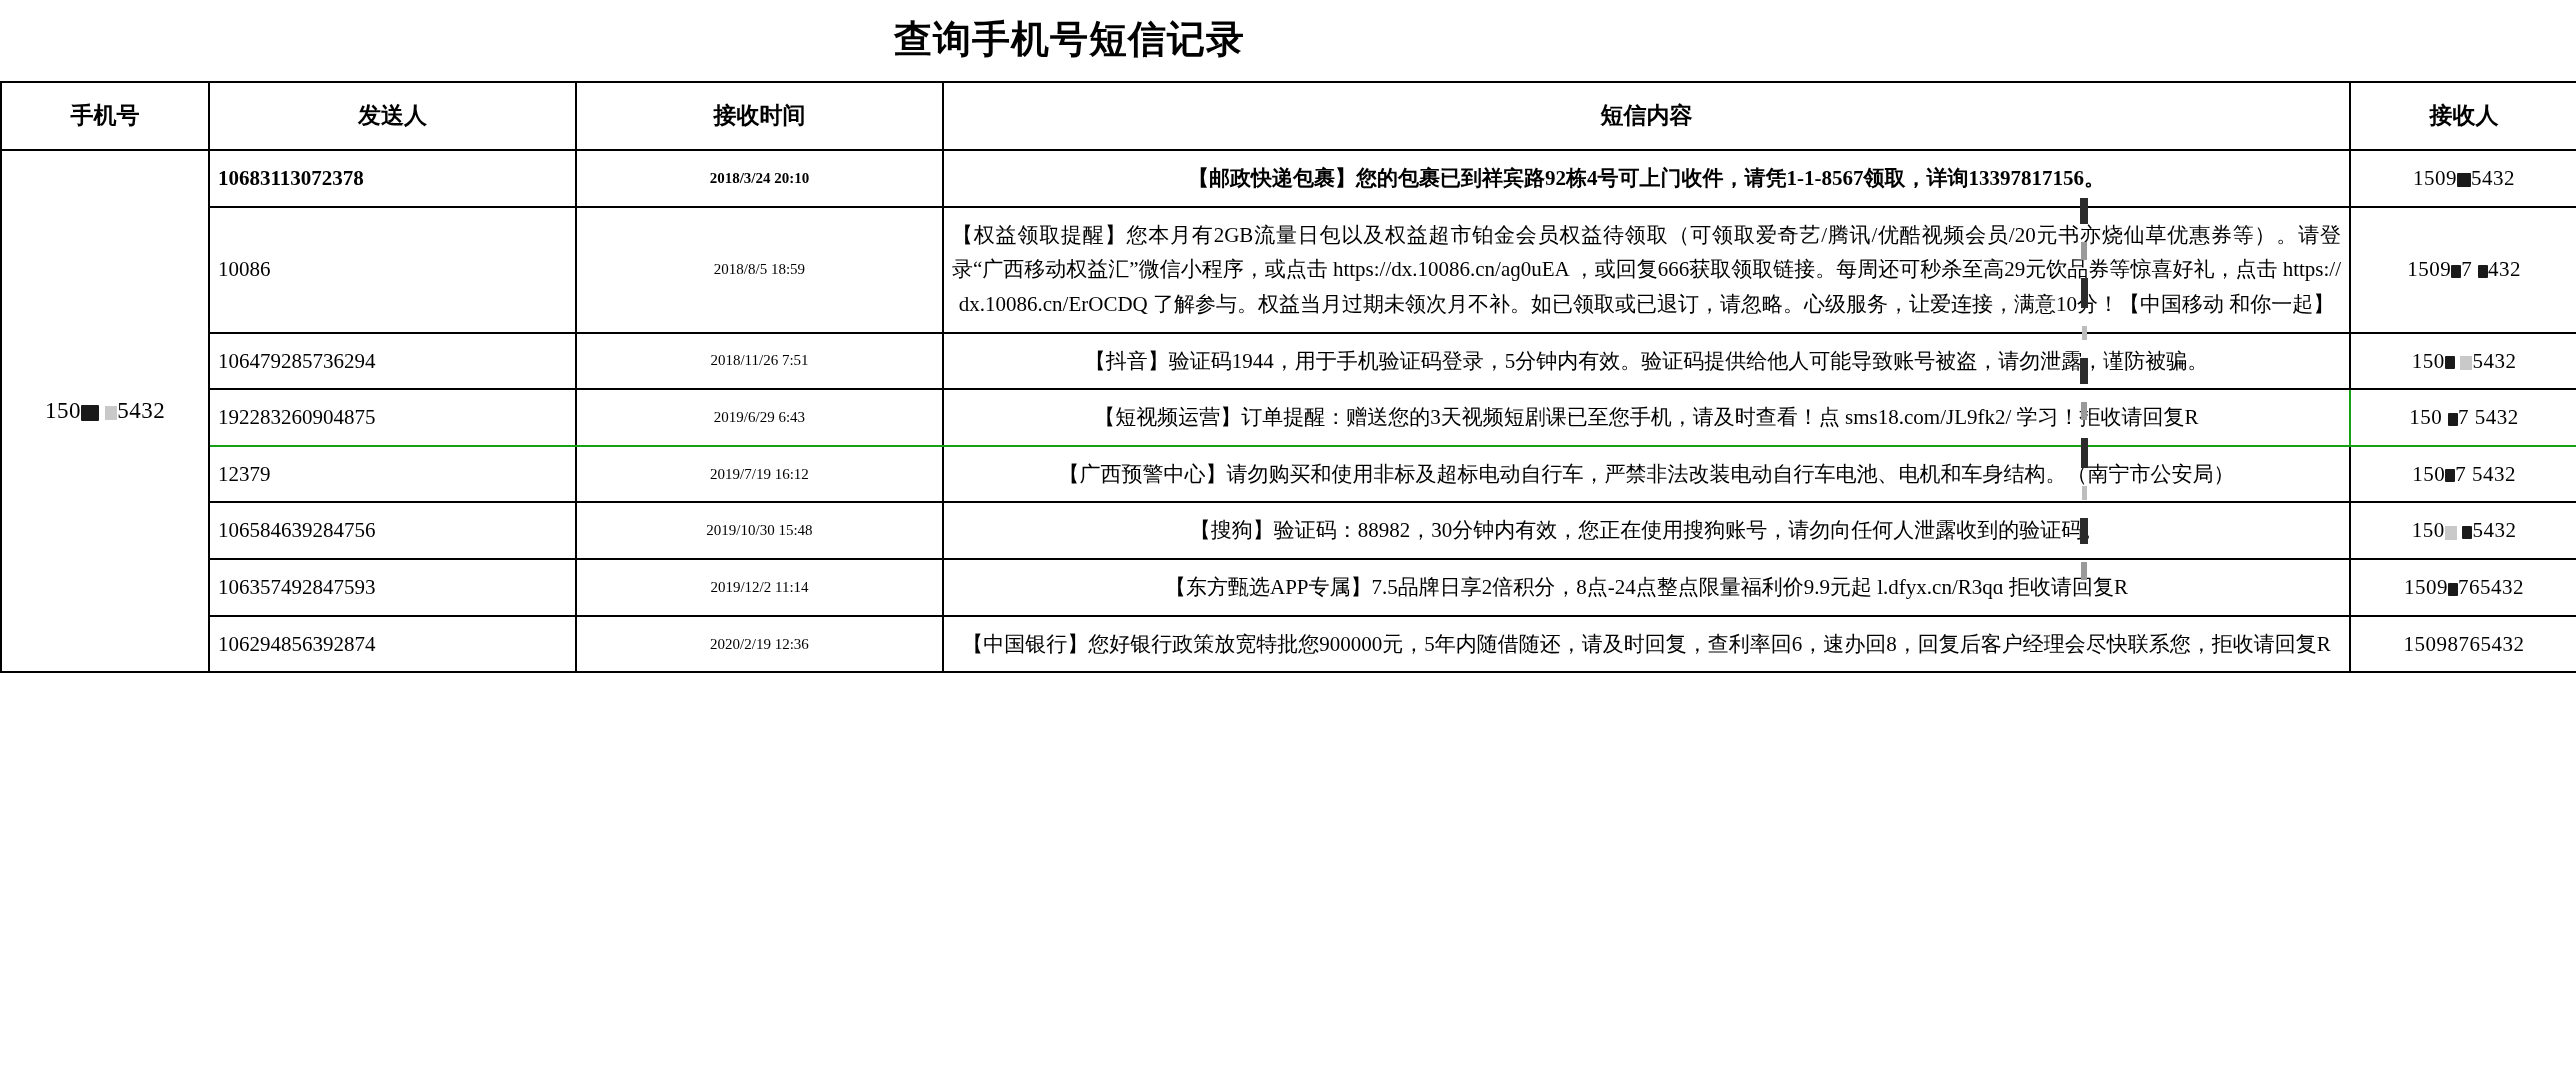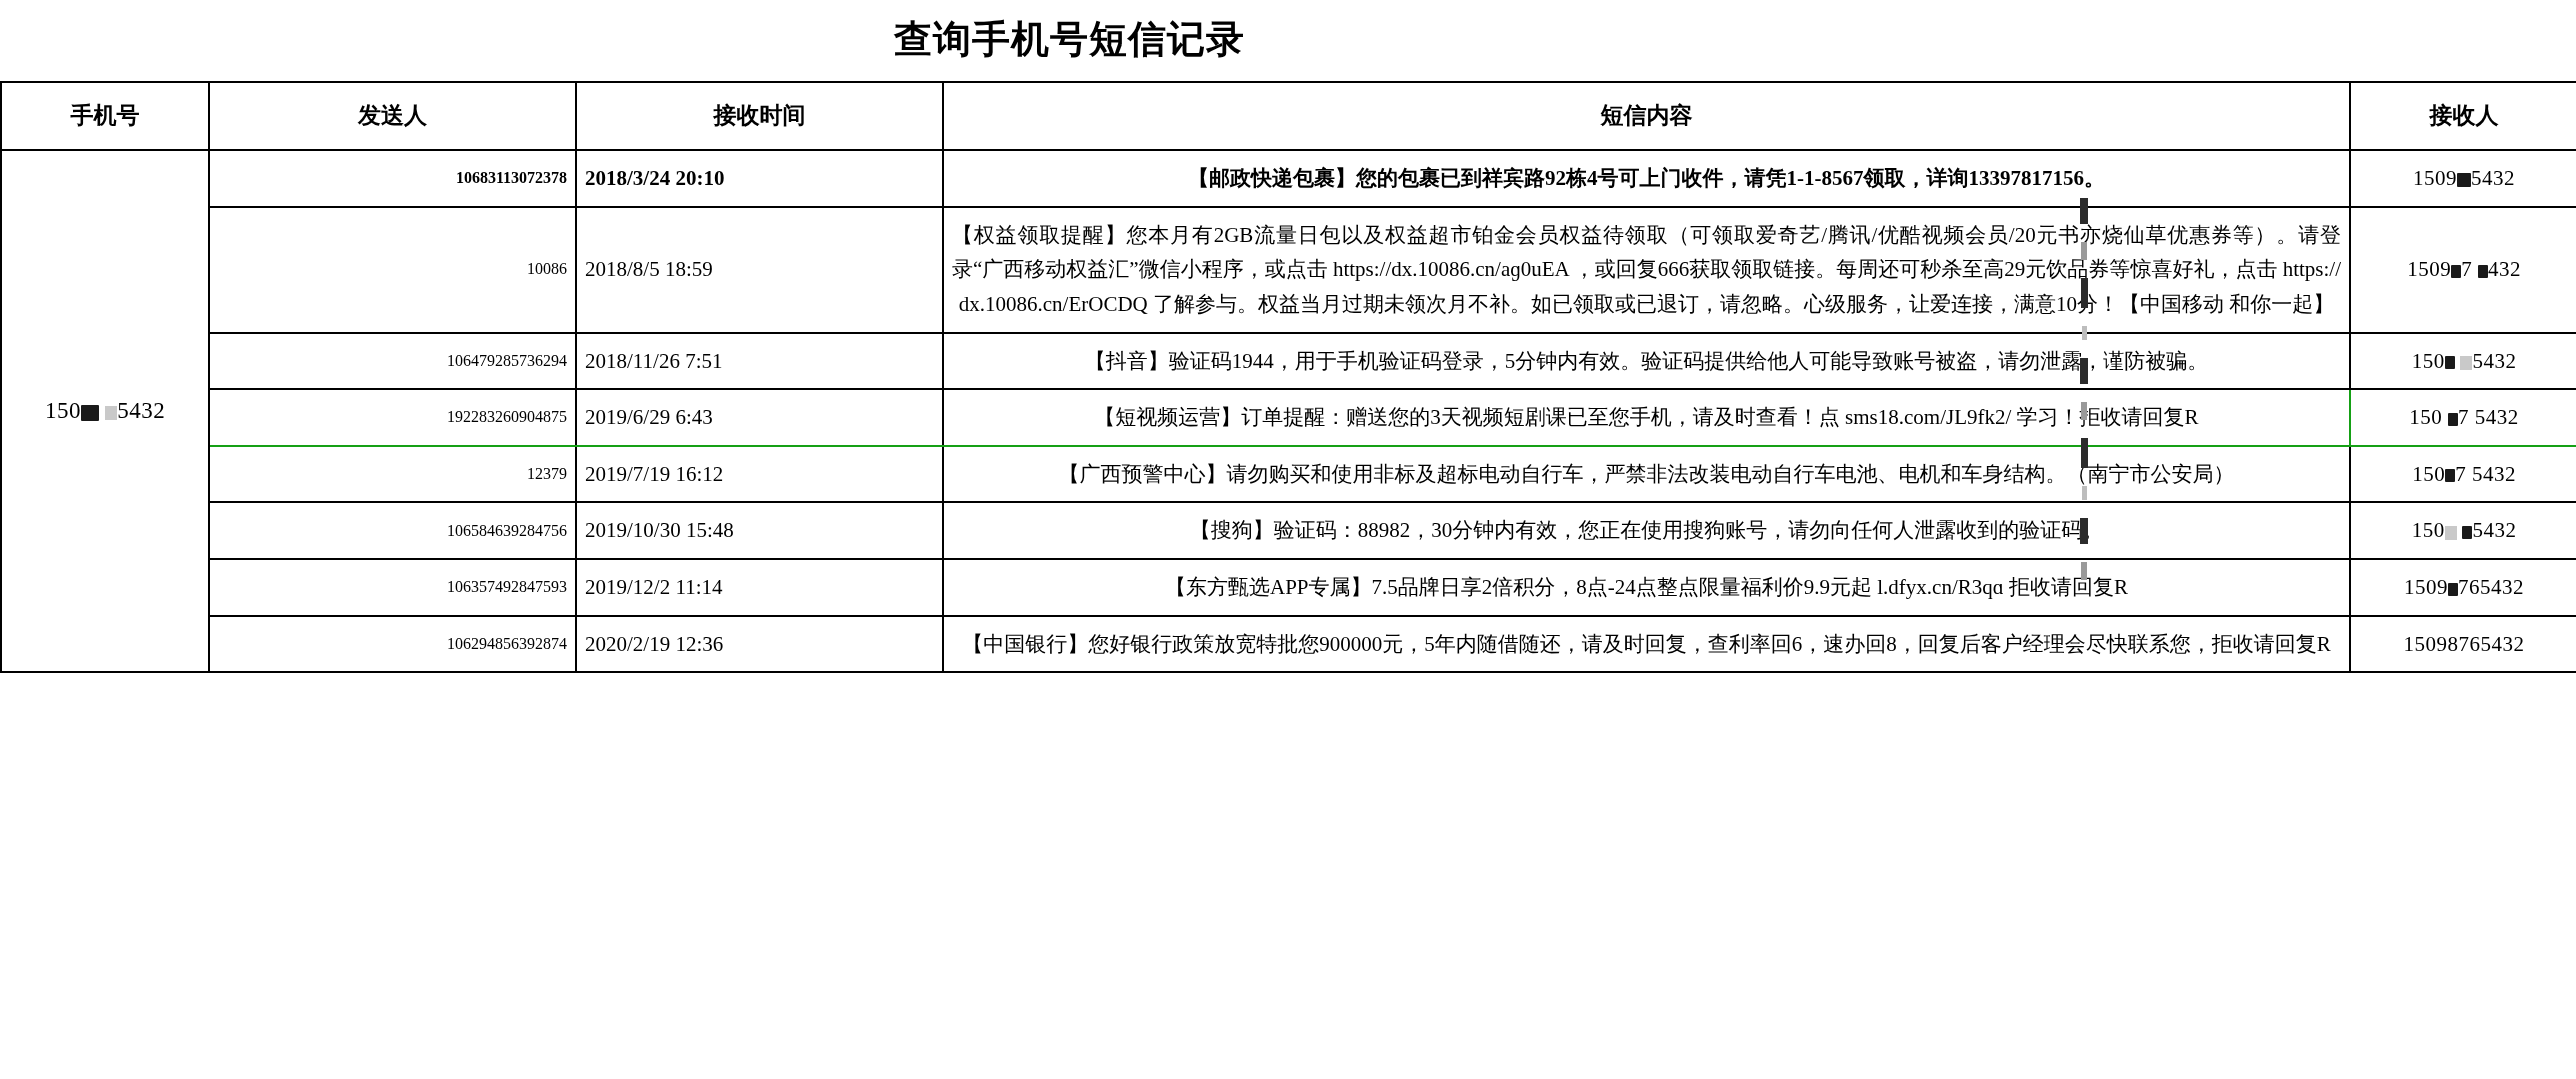--- a/index.html
+++ b/index.html
@@ -53,25 +53,26 @@
   .col-time    { width: 367px; }
   .col-content { width: 1407px; }
   .col-recv    { width: 228px; }
 
   td.c-phone {
     text-align: center;
     font-size: 23px;
     letter-spacing: 0.5px;
   }
   td.c-sender {
-    text-align: right;
-    font-size: 16px;
+    text-align: left;
+    font-size: 21px;
   }
   td.c-time {
-    font-size: 21px;
+    text-align: center;
+    font-size: 15px;
   }
   td.c-content {
     text-align: justify;
     text-align-last: center;
     font-size: 21px;
     padding-left: 16px;
     padding-right: 16px;
     border-radius: 21px;
   }
   td.c-recv {

